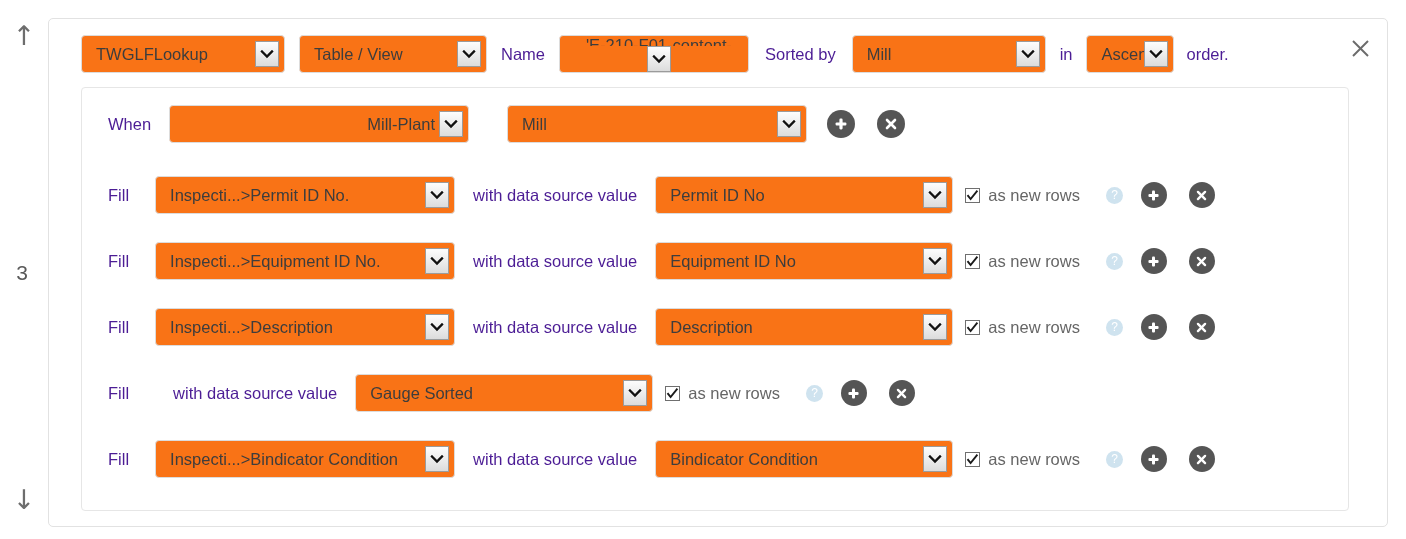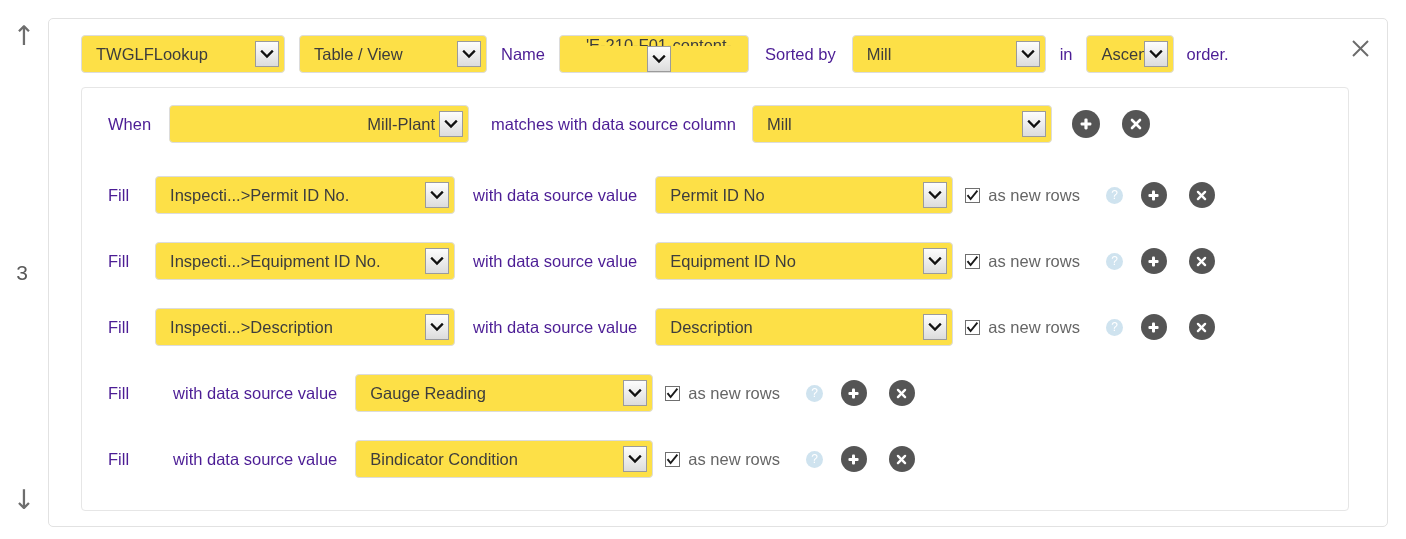--- a/index.html
+++ b/index.html
@@ -98,21 +98,21 @@
     font-family: "Liberation Sans", sans-serif;
     white-space: nowrap;
   }
 
   
   .sel {
     position: relative;
     display: inline-flex;
     align-items: center;
     height: 38px;
-    background: #fde047;
+    background: #f97316;
     border: 1px solid #dcdcdc;
     border-radius: 4px;
     box-sizing: border-box;
     padding: 0 0 0 14px;
     cursor: pointer;
     overflow: hidden;
   }
   .sel .sel-text {
     flex: 1 1 auto;
     font-size: 16.5px;
@@ -359,21 +359,20 @@
           <span class="sel-text">Mill-Plant</span>
           <span class="sel-arrow">
             <svg width="14" height="10" viewBox="0 0 14 10" aria-hidden="true">
               <path d="M2 2.5 L7 7.5 L12 2.5" fill="none" stroke="#111" stroke-width="2.3" stroke-linecap="square"></path>
             </svg>
           </span>
         </div>
 
         <div class="gap-22"></div>
 
-        <span class="lbl">matches with data source column</span>
 
         <div class="gap-16"></div>
 
         <div class="sel sel-whencol">
           <span class="sel-text">Mill</span>
           <span class="sel-arrow">
             <svg width="14" height="10" viewBox="0 0 14 10" aria-hidden="true">
               <path d="M2 2.5 L7 7.5 L12 2.5" fill="none" stroke="#111" stroke-width="2.3" stroke-linecap="square"></path>
             </svg>
           </span>
@@ -562,21 +561,21 @@
     </button>
   </div>
 
   <div class="fill-row">
     <span class="lbl">Fill</span>
     <div class="gap-26"></div>
     <div class="gap-18"></div>
     <span class="lbl">with data source value</span>
     <div class="gap-18"></div>
     <div class="sel sel-value">
-      <span class="sel-text">Gauge Reading</span>
+      <span class="sel-text">Gauge Sorted</span>
       <span class="sel-arrow">
         <svg width="14" height="10" viewBox="0 0 14 10" aria-hidden="true">
           <path d="M2 2.5 L7 7.5 L12 2.5" fill="none" stroke="#111" stroke-width="2.3" stroke-linecap="square"></path>
         </svg>
       </span>
     </div>
     <div class="gap-12"></div>
     <label class="chk-wrap">
       <span class="chk">
         <svg class="chk-mark" width="13" height="13" viewBox="0 0 13 13" aria-hidden="true">
@@ -603,20 +602,28 @@
           <line x1="4.2" y1="4.2" x2="11.8" y2="11.8" stroke="#ffffff" stroke-width="2.5" stroke-linecap="round"></line>
           <line x1="11.8" y1="4.2" x2="4.2" y2="11.8" stroke="#ffffff" stroke-width="2.5" stroke-linecap="round"></line>
         </svg>
       </span>
     </button>
   </div>
 
   <div class="fill-row">
     <span class="lbl">Fill</span>
     <div class="gap-26"></div>
+    <div class="sel sel-target">
+      <span class="sel-text">Inspecti...&gt;Bindicator Condition</span>
+      <span class="sel-arrow">
+        <svg width="14" height="10" viewBox="0 0 14 10" aria-hidden="true">
+          <path d="M2 2.5 L7 7.5 L12 2.5" fill="none" stroke="#111" stroke-width="2.3" stroke-linecap="square"></path>
+        </svg>
+      </span>
+    </div>
     <div class="gap-18"></div>
     <span class="lbl">with data source value</span>
     <div class="gap-18"></div>
     <div class="sel sel-value">
       <span class="sel-text">Bindicator Condition</span>
       <span class="sel-arrow">
         <svg width="14" height="10" viewBox="0 0 14 10" aria-hidden="true">
           <path d="M2 2.5 L7 7.5 L12 2.5" fill="none" stroke="#111" stroke-width="2.3" stroke-linecap="square"></path>
         </svg>
       </span>

